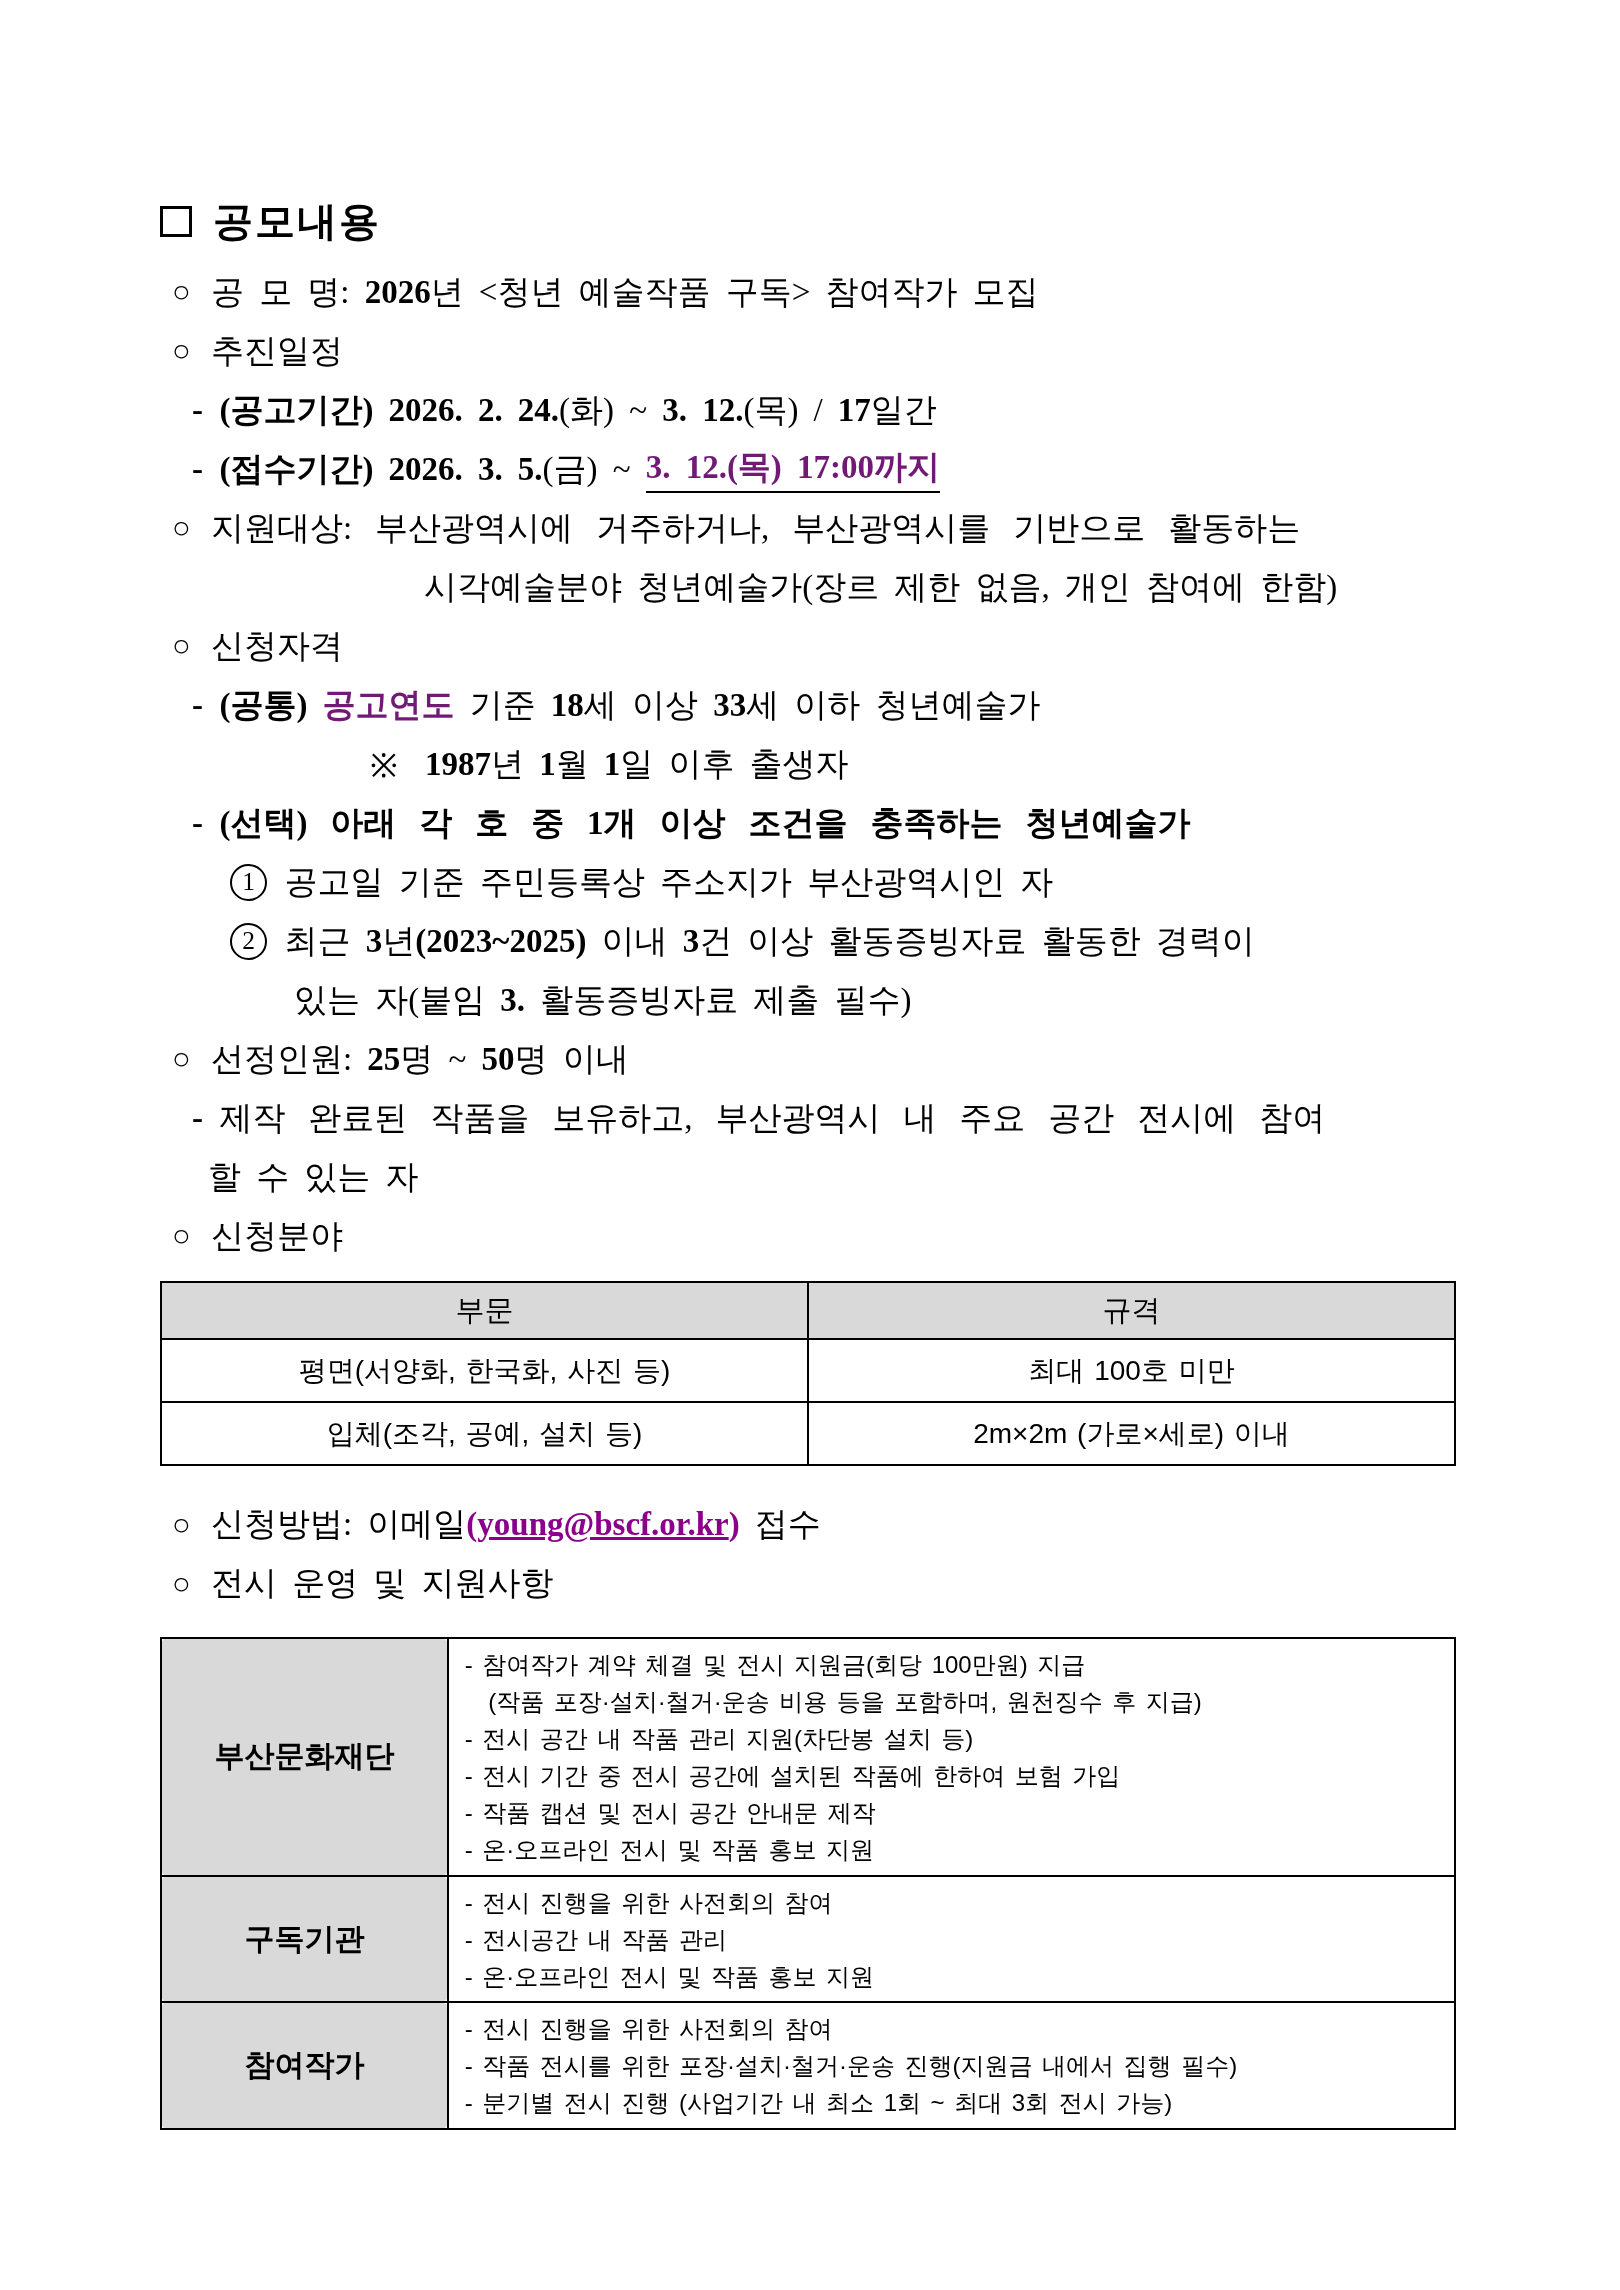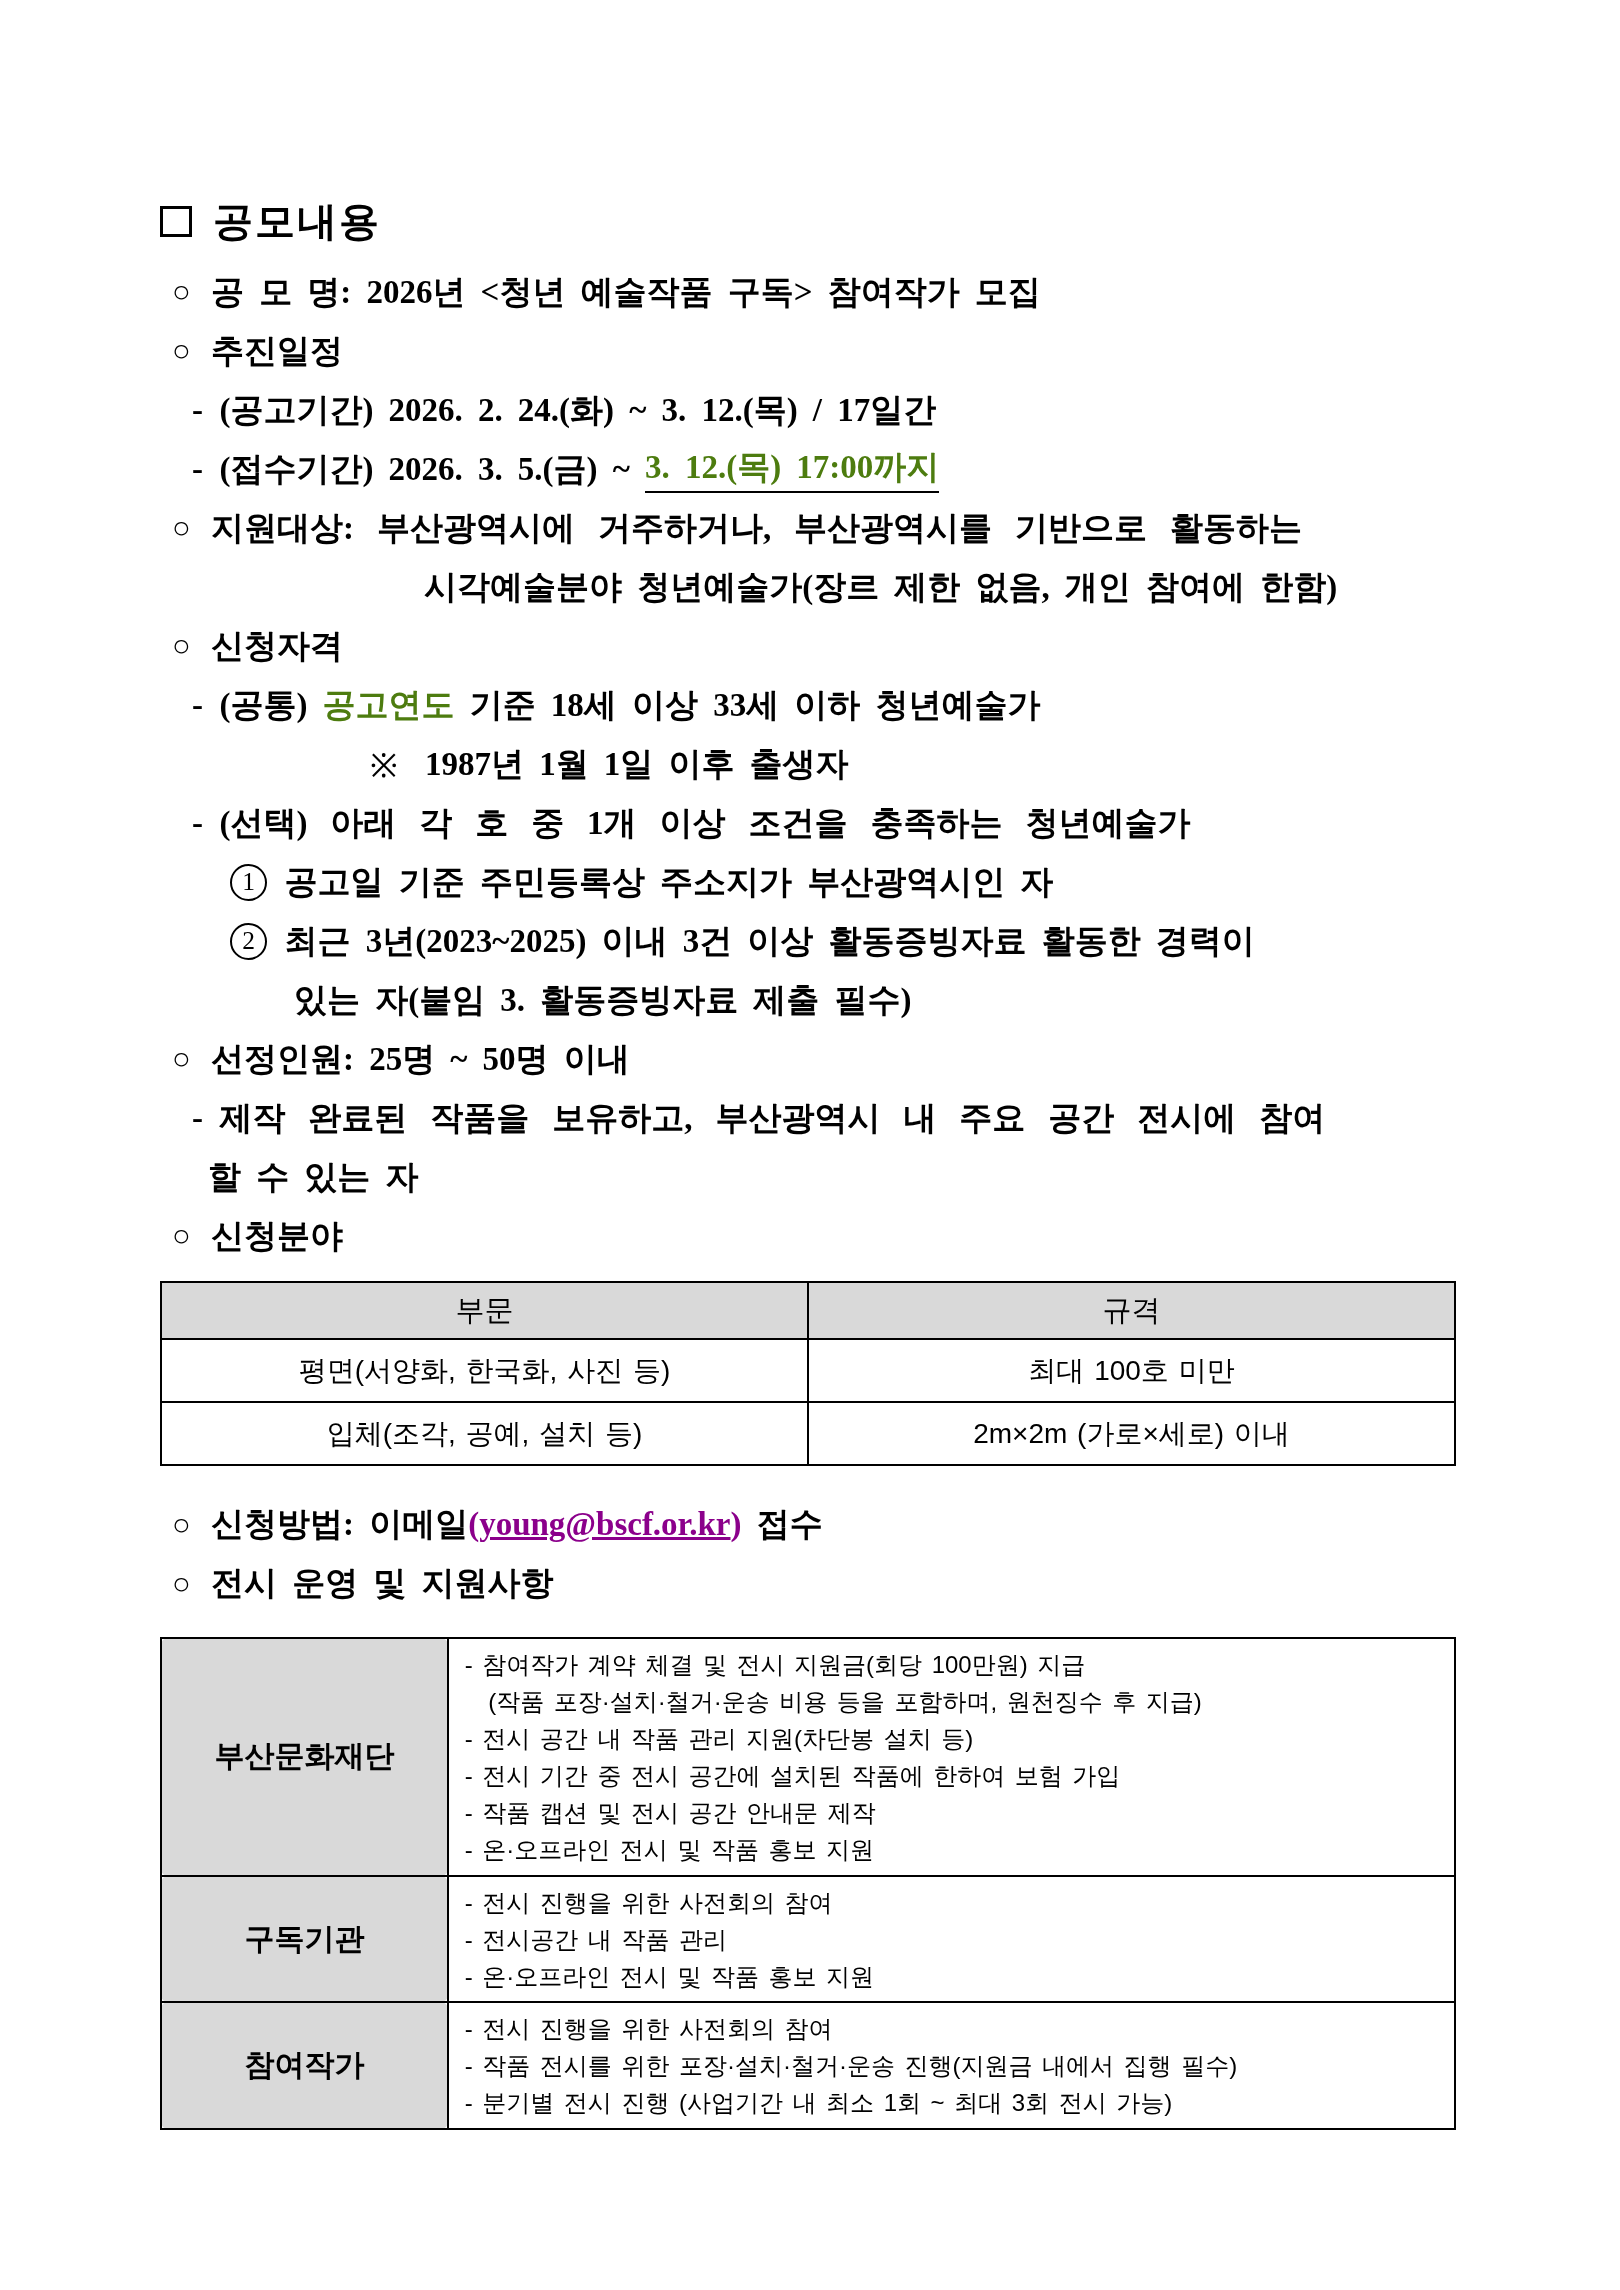--- a/index.html
+++ b/index.html
@@ -47,23 +47,23 @@
   .ind-cont-f{padding-left:424px;}
   .ind-cont-g{padding-left:208px;}
   .circled{
     width:37px;height:37px;
     border:2.9px solid #000;border-radius:50%;
     display:inline-flex;align-items:center;justify-content:center;
     font-size:25.5px;line-height:1;
     margin-right:17.6px;flex:0 0 auto;
     box-sizing:border-box;
   }
-  .seg{white-space:pre;font-weight:bold;}
+  .seg{white-space:pre;}
   .b{font-weight:bold;}
-  .red{color:#4d7c0f;}
+  .red{color:#701a75;}
   .ublack{border-bottom:2.9px solid #000;padding-bottom:1px;}
   .link{color:#8b008b;font-weight:bold;}
   a.link{text-decoration:underline;text-decoration-thickness:2.9px;cursor:pointer;}
   
   table{border-collapse:collapse;margin-left:160px;}
   td,th{border:2.9px solid #000;}
   .t1{width:1296px;table-layout:fixed;margin-top:15.7px;
       font-family:"Liberation Sans","DejaVu Sans",sans-serif;}
   .t1 th{background:#d9d9d9;height:53px;font-size:29px;font-weight:500;text-align:center;}
   .t1 td{height:59px;font-size:28px;text-align:center;word-spacing:2px;}

